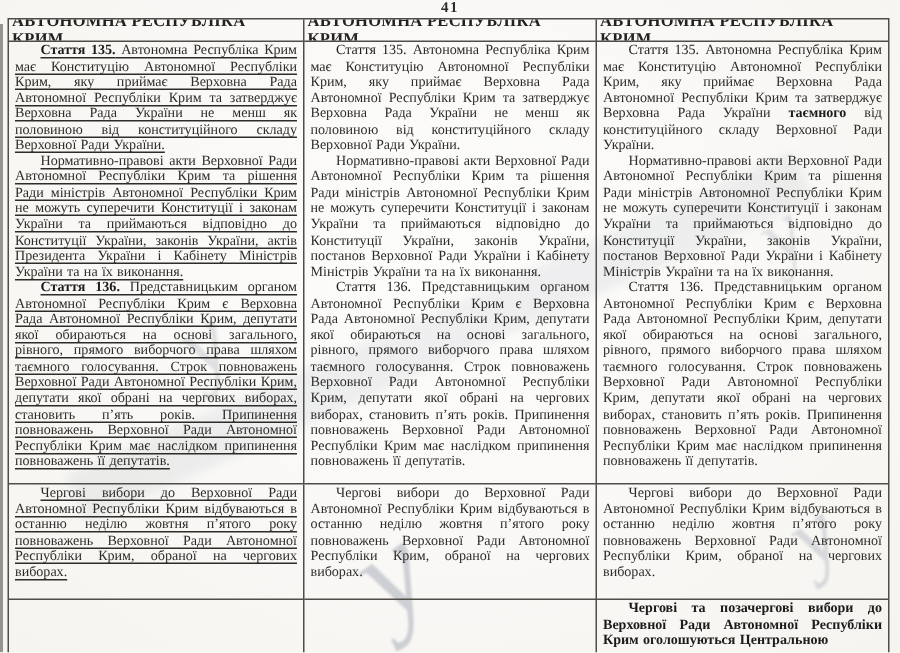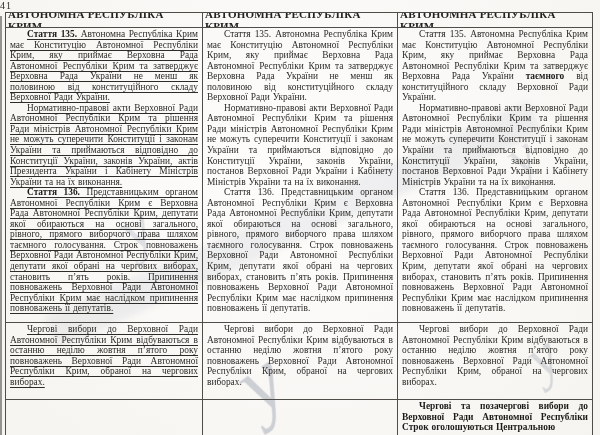--- a/index.html
+++ b/index.html
@@ -13,23 +13,25 @@
     position: relative;
     width: 600px; height: 435px;
     background:
       radial-gradient(ellipse at 50% 40%, rgba(255,255,255,0.6), rgba(228,226,220,0.25)),
       #fbfaf7;
     overflow: hidden;
   }
   .page-number {
     position: absolute;
     top: 0px; left: 0; width: 600px;
+    text-align: center;
     font-size: 10px;
     color: #2e2d2b;
     letter-spacing: 1px;
+    font-weight: bold;
   }
   
   .doc-table {
     position: absolute;
     left: 5px; top: 12px;
     width: 588px;
     height: 440px; 
     border: 1px solid #504d48;
     display: grid;
     grid-template-columns: 197px 195px 1fr;
@@ -144,17 +146,17 @@
       <p class="para">Чергові вибори до Верховної Ради Автономної Республіки Крим відбуваються в останню неділю жовтня п’ятого року повноважень Верховної Ради Автономної Республіки Крим, обраної на чергових виборах.</p>
     </div>
 
     <div class="cell last-row">
       <p class="para"></p>
     </div>
     <div class="cell last-row">
       <p class="para"></p>
     </div>
     <div class="cell last-col last-row">
-      <p class="para bold-para">Чергові та позачергові вибори до Верховної Ради Автономної Республіки Строк оголошуються Центральною</p>
+      <p class="para bold-para">Чергові та позачергові вибори до Верховної Ради Автономної Республіки Крим оголошуються Центральною</p>
     </div>
 
   </div>
 </div>
 
 </body></html>

